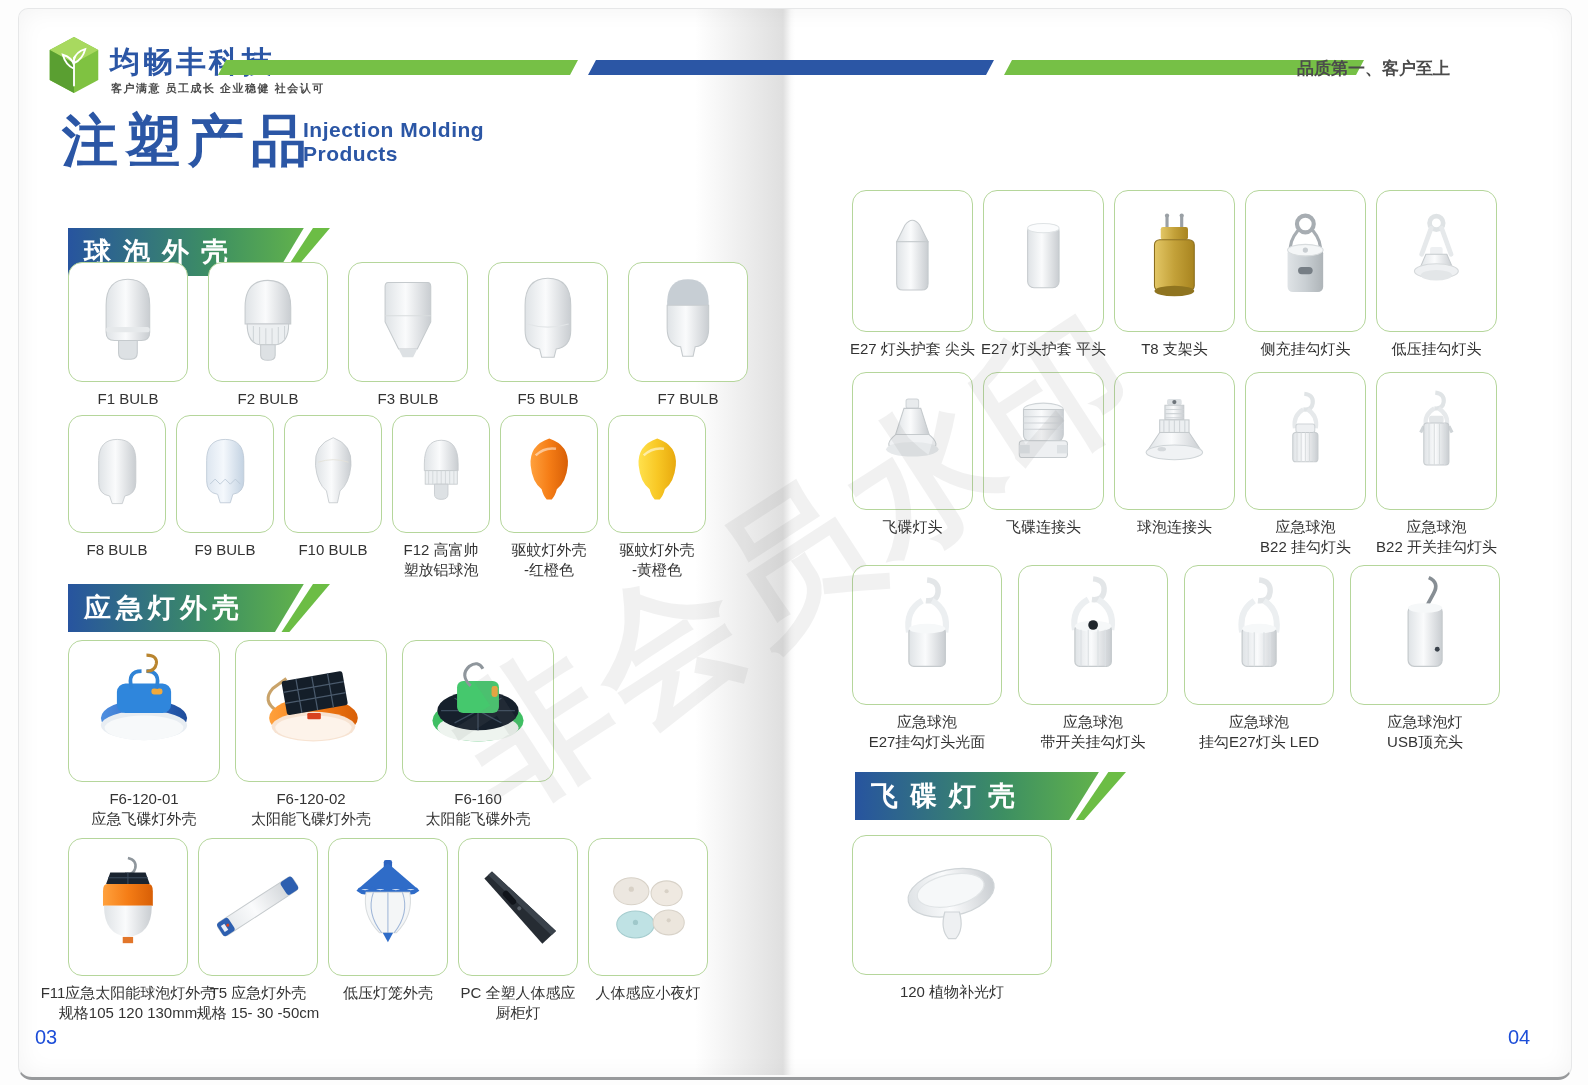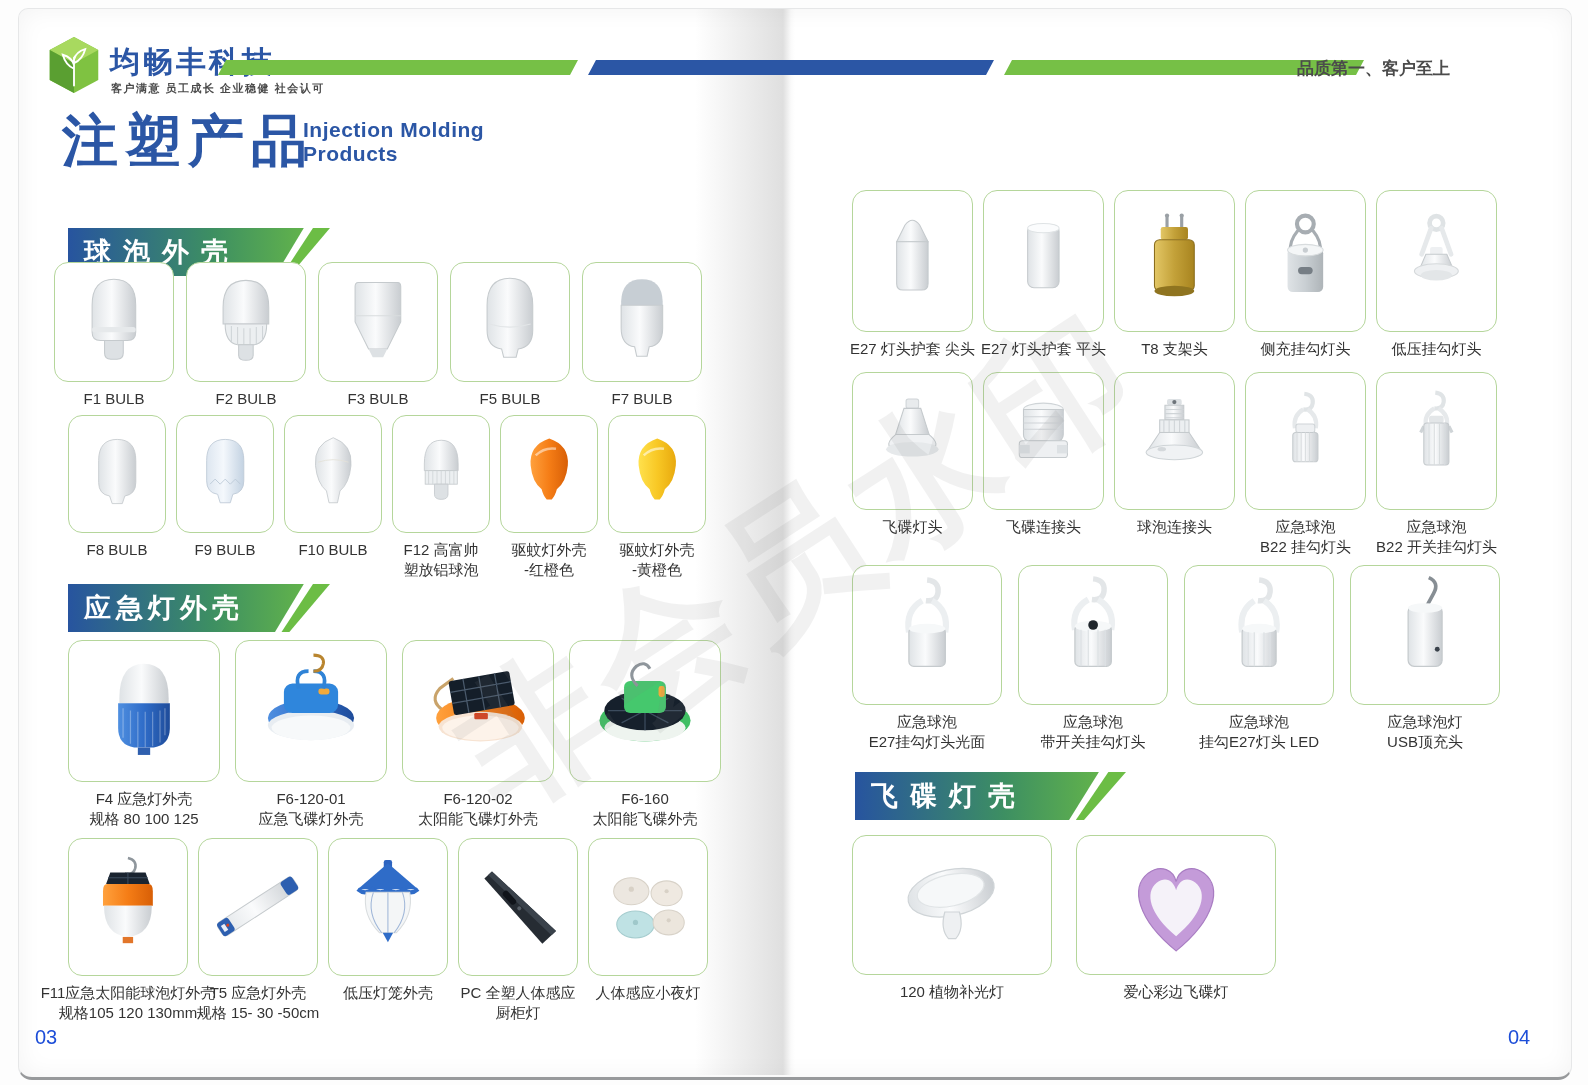--- a/index.html
+++ b/index.html
@@ -118,21 +118,21 @@
     <div class="bg"></div>
       <div class="tri"></div>
     <div class="txt">应急灯外壳</div>
   </div>
   <div class="banner" style="left:855px;top:772px;width:258px;padding-left:13px;">
     <div class="bg"></div>
       <div class="tri"></div>
     <div class="txt">飞碟灯壳</div>
   </div>
 
-  <div class="grid" style="left:54px;top:262px;gap:12px;--cw:120px;--ch:120px;">
+  <div class="grid" style="left:68px;top:262px;gap:20px;--cw:120px;--ch:120px;">
       <div class="cell">
         <div class="card">
           <svg viewBox="0 0 100 100">
             <path d="M29 34 Q29 9 50 9 Q71 9 71 34 V60 Q71 68 63 68 H37 Q29 68 29 60 Z" fill="url(#gw)" stroke="#c5cacd"></path>
             <rect x="29" y="55" width="42" height="5" rx="2.5" fill="#e6e9eb"></rect>
             <path d="M41 68 H59 V80 Q59 86 53 86 H47 Q41 86 41 80 Z" fill="#dde1e4" stroke="#c5cacd"></path>
           </svg>
         </div>
         <div class="caption">
           <div>F1 BULB</div>
@@ -256,36 +256,20 @@
             <path d="M34 28 Q44 18 58 20" stroke="rgba(255,255,255,.55)" fill="none" stroke-width="3"></path>
           </svg>
         </div>
         <div class="caption">
           <div>驱蚊灯外壳</div>
           <div>-黄橙色</div>
         </div>
       </div>
     </div>
   <div class="grid" style="left:68px;top:640px;gap:15px;--cw:152px;--ch:142px;">
-      <div class="cell">
-        <div class="card">
-          <svg viewBox="0 0 100 100">
-            <path d="M30 40 Q30 12 50 12 Q70 12 70 40 V44 H30 Z" fill="url(#gw)"></path>
-            <path d="M29 44 H71 V64 Q71 78 58 80 H42 Q29 78 29 64 Z" fill="url(#gb)"></path>
-            <g stroke="rgba(255,255,255,.3)">
-              <path d="M33 48 V72 M39 50 V77 M45 51 V80 M51 51 V80 M57 51 V79 M63 50 V76 M67 48 V70" fill="none"></path>
-            </g>
-            <path d="M45 80 H55 V86 H45 Z" fill="#2f5fae"></path>
-          </svg>
-        </div>
-        <div class="caption">
-          <div>F4 应急灯外壳</div>
-          <div>规格 80 100  125</div>
-        </div>
-      </div>
       <div class="cell">
         <div class="card">
           <svg viewBox="0 0 100 100">
             <ellipse cx="50" cy="56" rx="35" ry="15" fill="url(#gb)"></ellipse>
             <ellipse cx="50" cy="62" rx="35" ry="12" fill="#e8edf2"></ellipse>
             <ellipse cx="50" cy="64" rx="32" ry="10" fill="#f7f9fa"></ellipse>
             <rect x="28" y="28" width="44" height="24" rx="7" fill="#2f86dc"></rect>
             <rect x="56" y="32" width="9" height="5" rx="2" fill="#f2a93b"></rect>
             <path d="M40 32 Q36 18 48 18 M52 18 Q64 18 60 32" fill="none" stroke="#2f83d6" stroke-width="3"></path>
             <path d="M52 5 q9 0 8 7 q-1 6 -8 6" fill="none" stroke="#b9852f" stroke-width="2.5"></path>
@@ -637,29 +621,18 @@
               <ellipse cx="50" cy="40" rx="36" ry="19" fill="url(#gw)" stroke="#cfd4d7"></ellipse>
               <ellipse cx="50" cy="38" rx="28" ry="13" fill="#f6f8f9" stroke="#e0e4e6"></ellipse>
             </g>
             <path d="M44 56 Q40 70 47 78 H53 Q60 70 56 56 Z" fill="#eef0f2" stroke="#cfd4d7"></path>
           </svg>
         </div>
         <div class="caption">
           <div>120 植物补光灯</div>
         </div>
       </div>
-      <div class="cell">
-        <div class="card">
-          <svg viewBox="0 0 100 100">
-            <path d="M50 88 C18 62 12 36 27 24 C38 16 48 22 50 31 C52 22 62 16 73 24 C88 36 82 62 50 88 Z" fill="#c49bd9" stroke="#a87cc2"></path>
-            <path d="M50 76 C28 58 24 40 34 32 C42 26 48 31 50 38 C52 31 58 26 66 32 C76 40 72 58 50 76 Z" fill="#f5f2f9"></path>
-          </svg>
-        </div>
-        <div class="caption">
-          <div>爱心彩边飞碟灯</div>
-        </div>
-      </div>
     </div>
 
   <div class="pagenum left">03</div>
   <div class="pagenum right">04</div>
   <div class="watermark">非会员水印</div>
 </div>
 
 </body></html>

